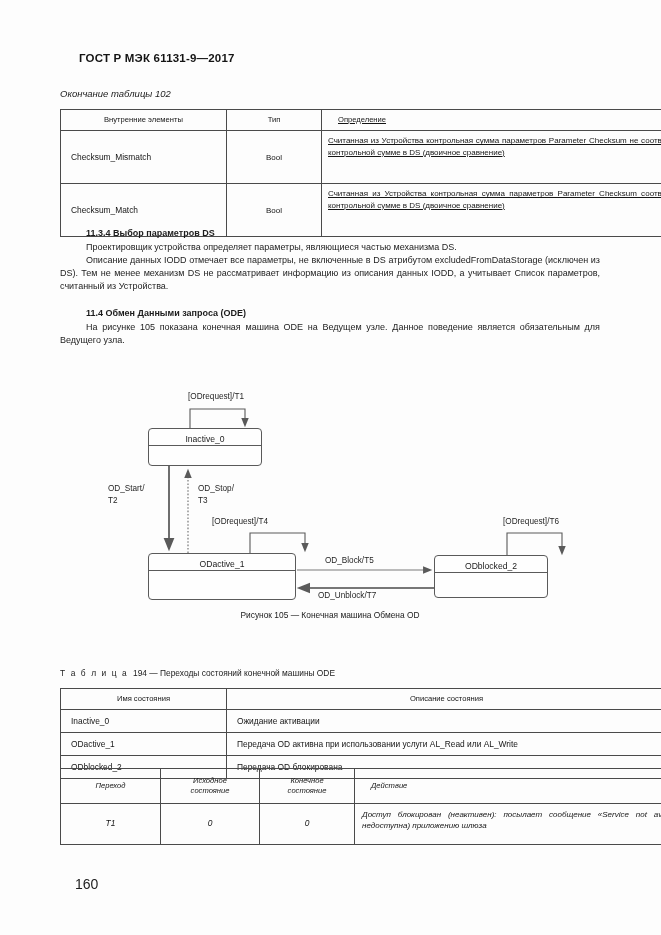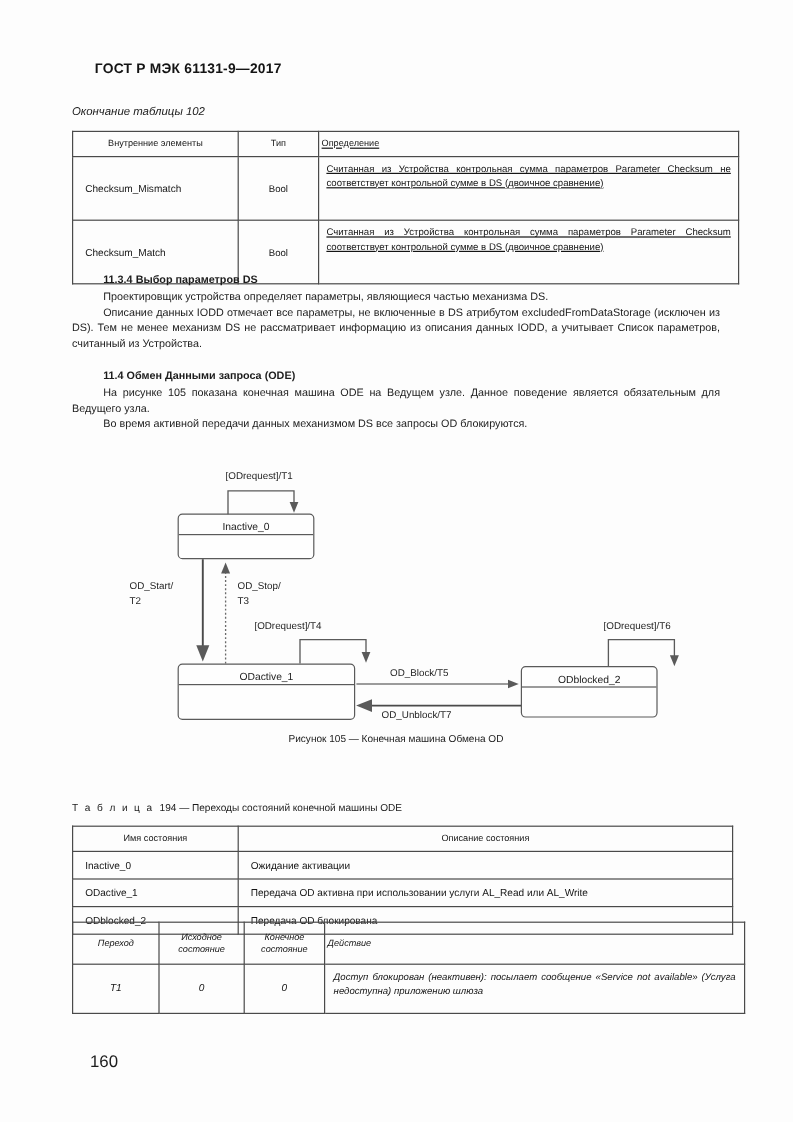--- a/index.html
+++ b/index.html
@@ -57,21 +57,21 @@
   table.doc-table td, table.doc-table th {
     border: 1px solid #4a4a4a;
     padding: 4px 6px;
     vertical-align: top;
     font-weight: normal;
     line-height: 1.38;
   }
   table.doc-table thead td {
     text-align: center;
     vertical-align: middle;
-    padding: 5px 2px;
+    padding: 5px 16px;
     font-size: 7.6px;
   }
   .tbl-102 {
     position: absolute;
     top: 109px;
     left: 0;
   }
   .tbl-102 .c-name { width: 133px; }
   .tbl-102 .c-type { width: 62px; text-align: center; }
   .tbl-102 .c-def  { width: 345px; text-align: justify; text-decoration: underline; }
@@ -224,21 +224,20 @@
 
   <div id="block-1134">
     <p class="sec-head">11.3.4 Выбор параметров DS</p>
     <p class="para">Проектировщик устройства определяет параметры, являющиеся частью механизма DS.</p>
     <p class="para">Описание данных IODD отмечает все параметры, не включенные в DS атрибутом excludedFromDataStorage (исключен из DS). Тем не менее механизм DS не рассматривает информацию из описания данных IODD, а учитывает Список параметров, считанный из Устройства.</p>
   </div>
 
   <div id="block-114">
     <p class="sec-head">11.4 Обмен Данными запроса (ODE)</p>
     <p class="para">На рисунке 105 показана конечная машина ODE на Ведущем узле. Данное поведение является обязательным для Ведущего узла.</p>
-    <p class="para">Во время активной передачи данных механизмом DS все запросы OD блокируются.</p>
   </div>
 
   <div id="diagram">
 
     <svg class="diag-svg" width="540" height="250">
       <defs>
         <marker id="arr" markerWidth="9" markerHeight="9" refX="4.5" refY="4" orient="auto">
           <path d="M0,0.6 L8.4,4 L0,7.4 z" fill="#5a5a5a"></path>
         </marker>
       </defs>

